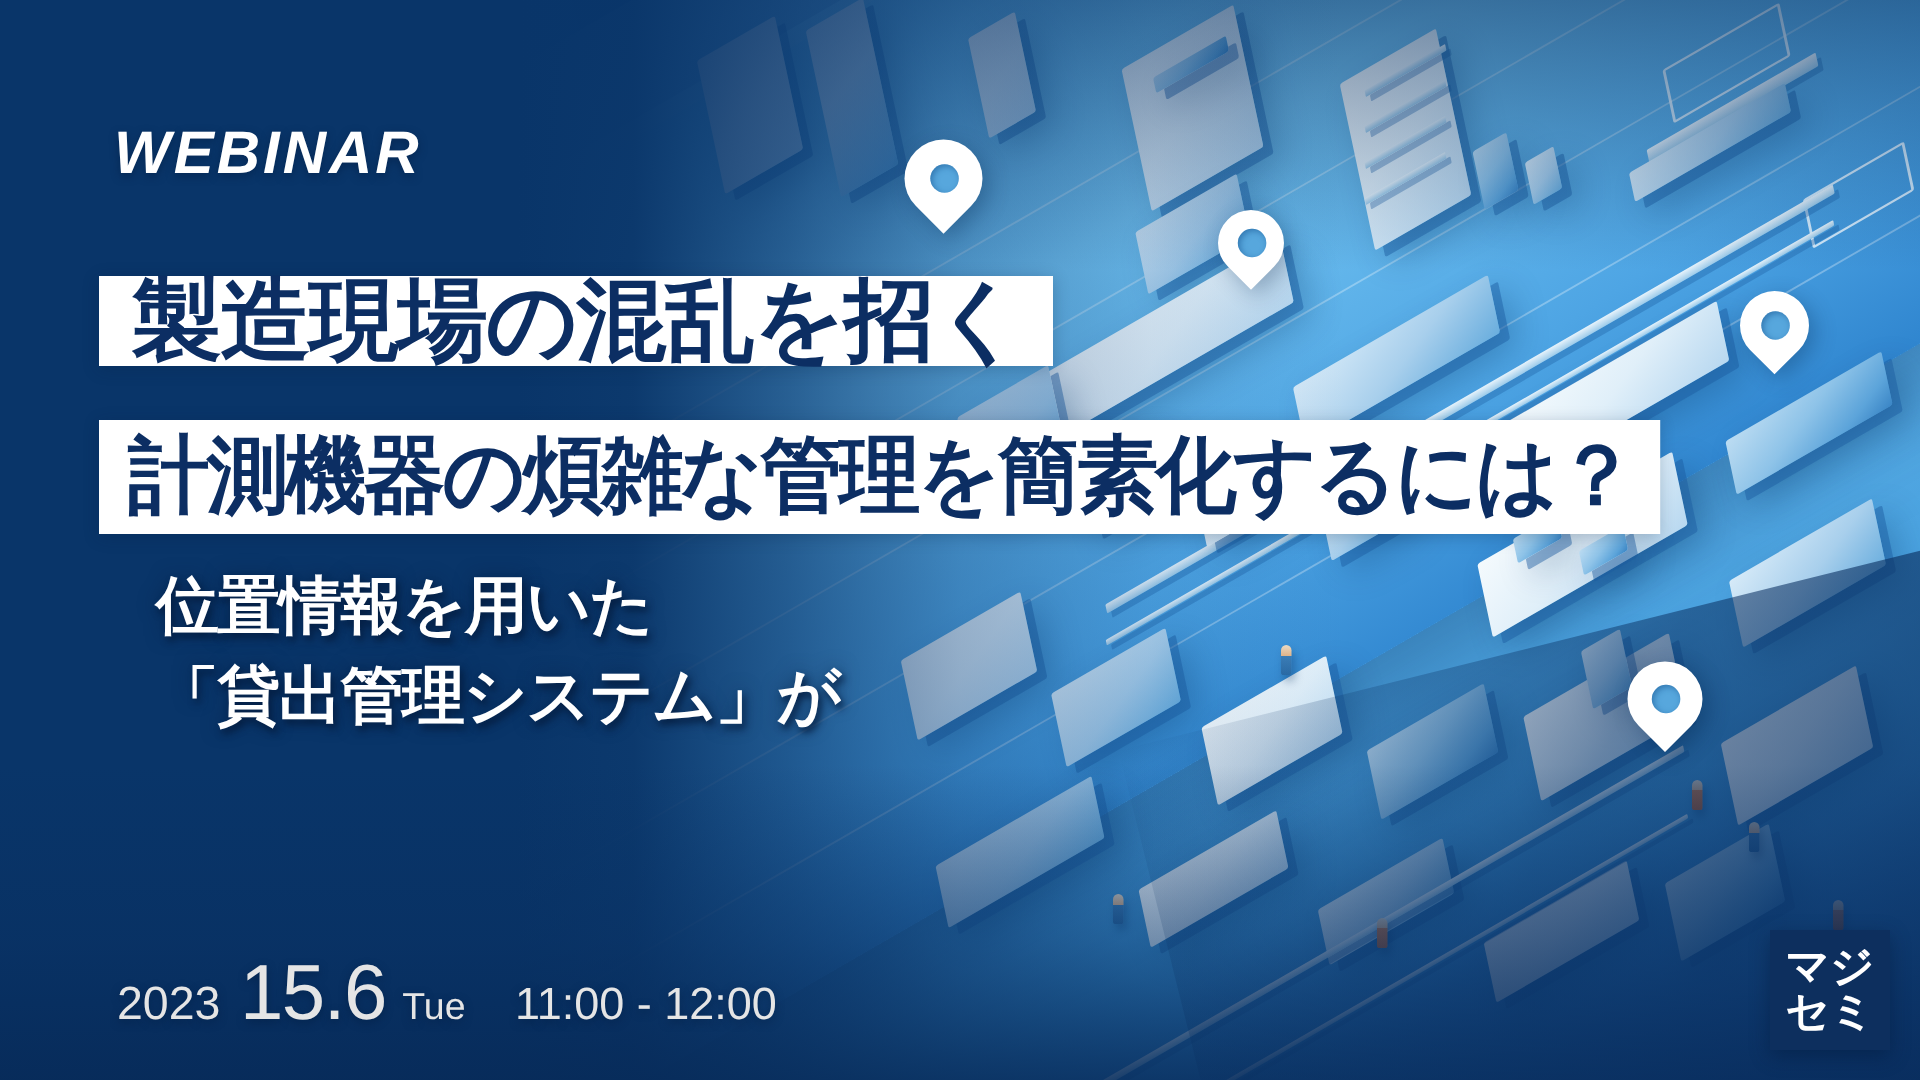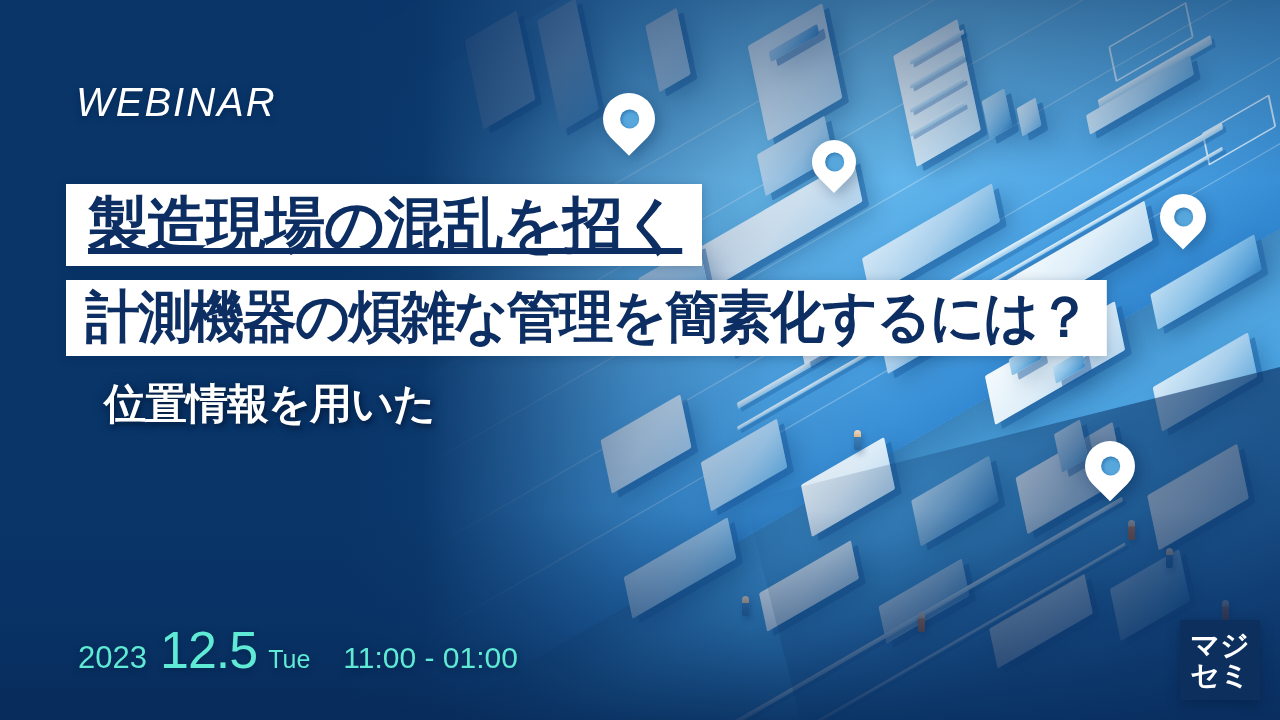--- a/index.html
+++ b/index.html
@@ -168,46 +168,45 @@
   
   .content {
     position: absolute;
     inset: 0;
   }
   .webinar {
     position: absolute;
     left: 76px;
     top: 80px;
     font-size: 40px;
-    font-weight: normal;
+    font-weight: bold;
     font-style: italic;
     letter-spacing: 2px;
     color: #ffffff;
     text-shadow: 0 2px 6px rgba(4, 30, 66, .55);
     text-align: center;
   }
 
   .title-band {
     position: absolute;
     background: #ffffff;
     color: #0c2e63;
     font-weight: bold;
     display: flex;
     align-items: center;
     white-space: nowrap;
     box-shadow: 0 2px 10px rgba(4, 30, 66, .25);
   }
   .title-band.l1 {
     left: 66px;
     top: 184px;
-    height: 82px;
+    height: 60px;
     padding: 0 20px 0 22px;
     font-size: 60px;
     letter-spacing: -1px;
-    text-decoration: underline;
   }
   .title-band.l2 {
     left: 66px;
     top: 280px;
     height: 76px;
     padding: 0 18px 0 20px;
     font-size: 56px;
     letter-spacing: -2px;
     transform: scaleX(.97);
     transform-origin: left center;
@@ -224,24 +223,24 @@
     text-shadow: 2px 3px 5px rgba(5, 28, 62, .85), 0 0 12px rgba(5, 28, 62, .55);
     margin-left: 20px;
   }
   .subtitle.s1 { top: 376px; }
   .subtitle.s2 { top: 436px; }
   .subtitle.s3 { top: 508px; left: 80px; }
 
   .datebar {
     position: absolute;
     left: 78px;
-    bottom: 40px;
+    bottom: 28px;
     display: flex;
     align-items: baseline;
-    color: #5eead4;
+    color: #e5e5e5;
     text-shadow: 0 2px 6px rgba(4, 30, 66, .6);
   }
   .datebar .year {
     font-size: 31px;
     font-weight: normal;
     letter-spacing: 0px;
   }
   .datebar .day {
     font-size: 52px;
     font-weight: normal;
@@ -371,27 +370,28 @@
   <div class="content">
 
     <div class="webinar">WEBINAR</div>
 
     <div class="title-band l1">製造現場の混乱を招く</div>
 
     <div class="title-band l2">計測機器の煩雑な管理を簡素化するには？</div>
 
     <div class="subtitle s1">位置情報を用いた</div>
 
+    <div class="subtitle s2">「貸出管理システム」が</div>
 
 
     <div class="datebar">
       <span class="year">2023</span>
-      <span class="day">12.5</span>
+      <span class="day">15.6</span>
       <span class="dow">Tue</span>
-      <span class="time">11:00 - 01:00</span>
+      <span class="time">11:00 - 12:00</span>
     </div>
 
     <div class="logo">
       <span>マジ</span>
       <span>セミ</span>
     </div>
 
   </div>
 </div>
 

